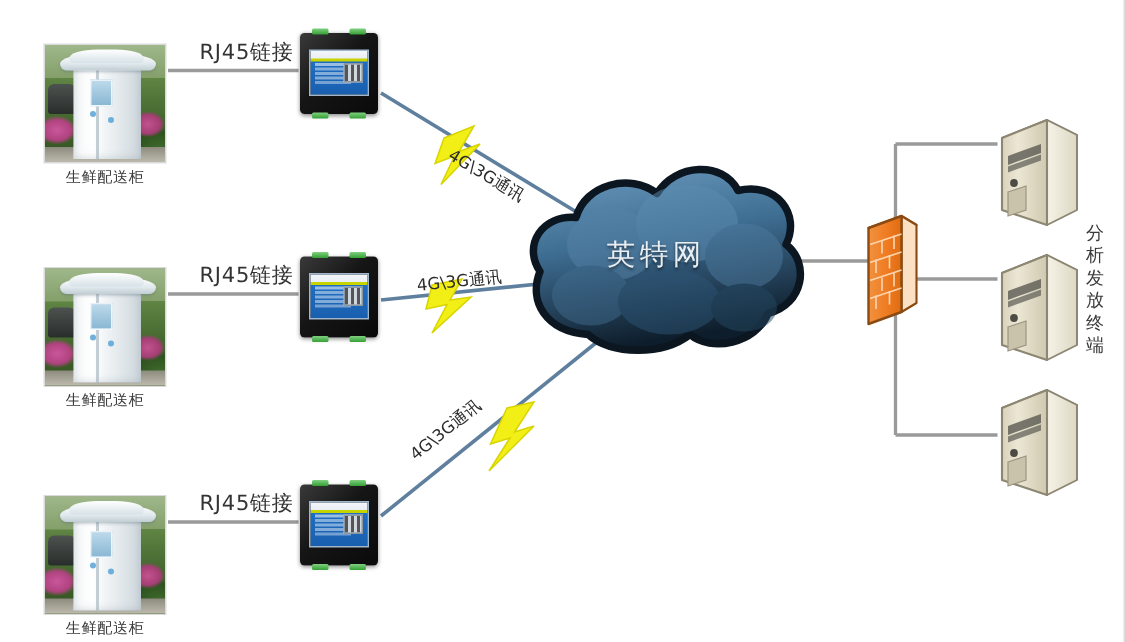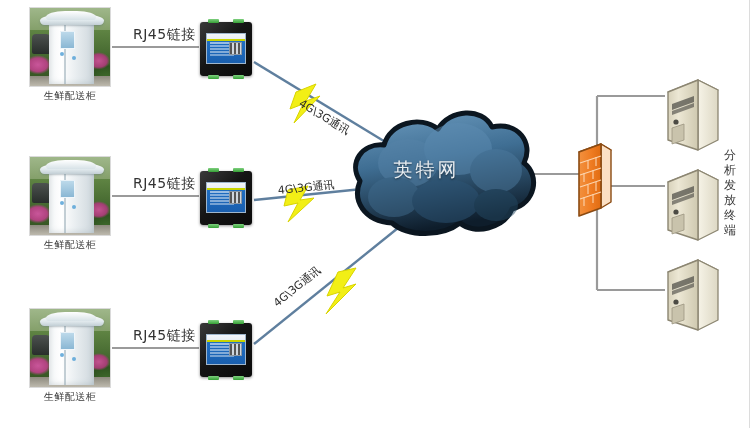--- a/index.html
+++ b/index.html
@@ -12,21 +12,21 @@
     width:750px;height:428px;
     background:#ffffff;
     overflow:hidden;
     border-right:1px solid #dcdcdc;
     box-sizing:border-box;
   }
   #wiresvg{position:absolute;left:0;top:0;width:750px;height:428px;}
 
   
   .node{position:absolute;}
-  .cabinet{width:80px;height:84px;}
+  .cabinet{width:80px;height:84px;margin-top:22px;}
   .cab-photo{
     position:relative;width:80px;height:78px;overflow:hidden;
     background:#6f8a4e;
     box-shadow:0 0 0 1px rgba(150,150,150,.35);
   }
   .cab-photo .sky{
     position:absolute;left:0;top:0;width:100%;height:34%;
     background:linear-gradient(180deg,#9fb78a 0%,#7e9a63 100%);
   }
   .cab-photo .hedge{
@@ -274,21 +274,21 @@
       <polygon points="296,92 316,84 306,101 320,96 294,123 303,104 290,109" fill="#f2ef16" stroke="#d8d400" stroke-width="1"></polygon>
     </g>
     <g>
       <polygon points="288,190 308,186 300,200 314,198 288,222 298,203 284,206" fill="#f2ef16" stroke="#d8d400" stroke-width="1"></polygon>
     </g>
     <g>
       <polygon points="338,272 356,268 343,288 356,284 326,314 340,292 327,296" fill="#f2ef16" stroke="#d8d400" stroke-width="1"></polygon>
     </g>
   </svg>
 
-  <div class="cloud-text" style="left:339px;top:157px;">英特网</div>
+  <div class="cloud-text" style="left:350px;top:157px;">英特网</div>
 
   <div class="node cabinet" style="left:30px;top:8px;">
     <div class="cab-photo">
       <div class="sky"></div>
         <div class="hedge"></div>
         <div class="ground"></div>
       <div class="dkcar"></div>
       <div class="kiosk"></div>
         <div class="roof"></div>
         <div class="roof2"></div>

